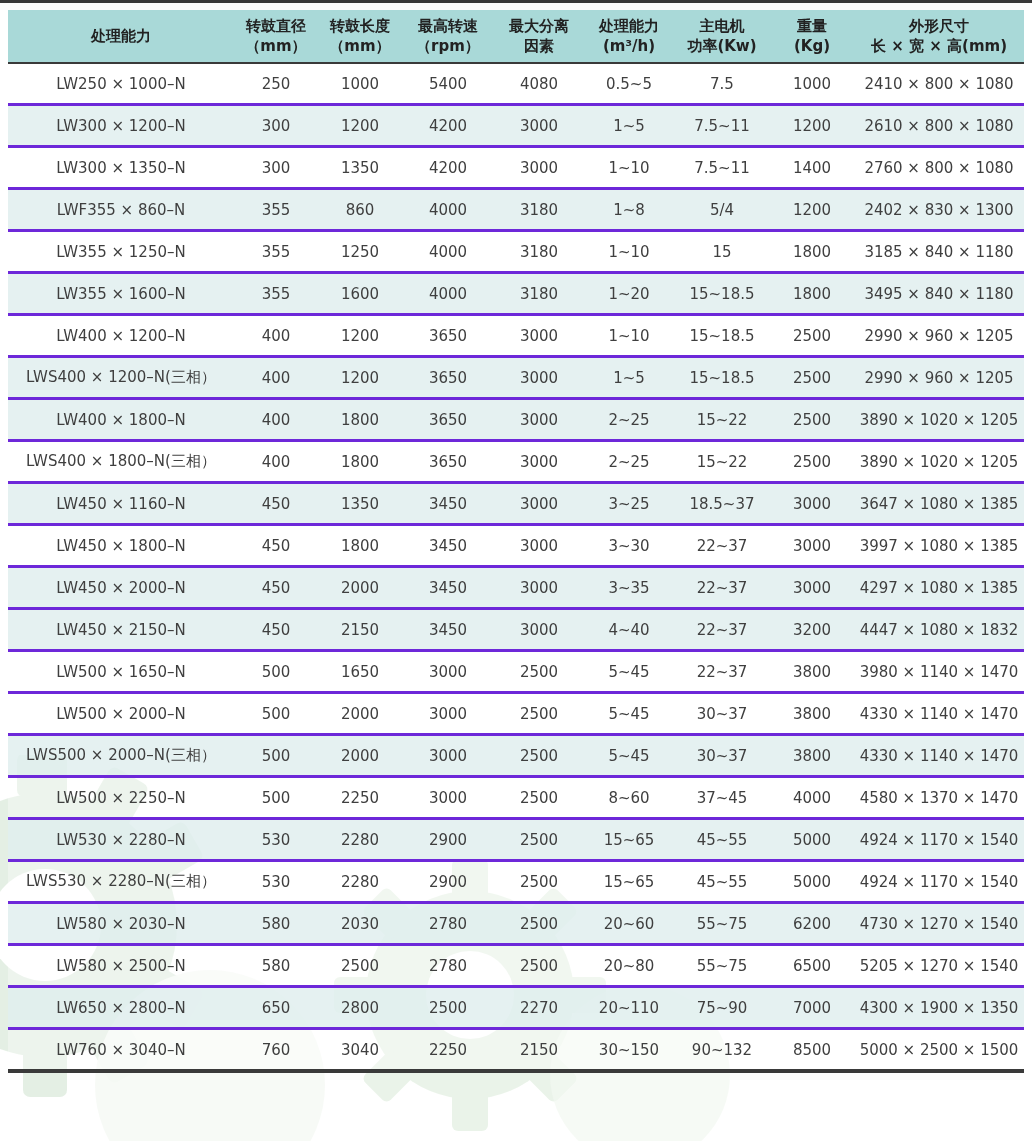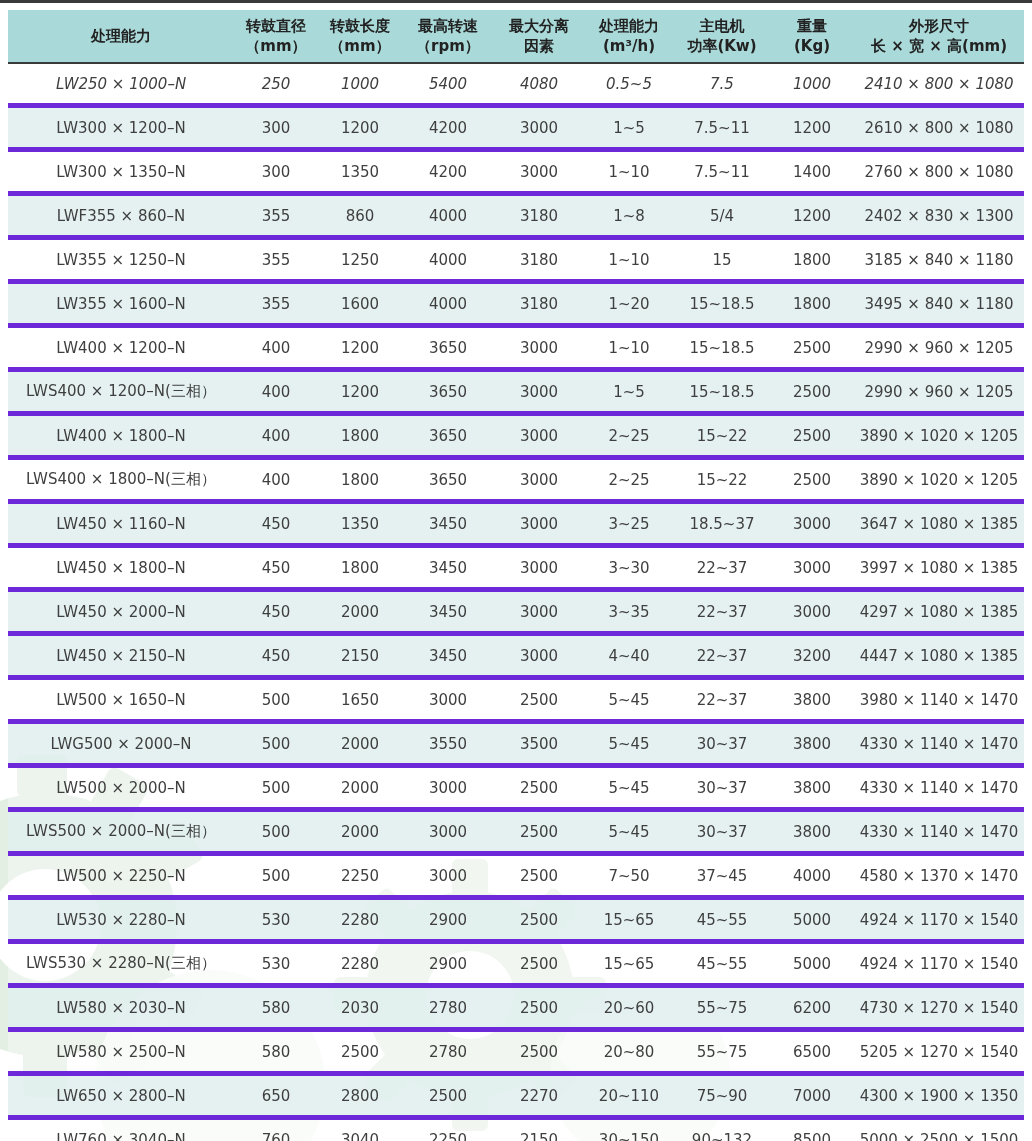--- a/index.html
+++ b/index.html
@@ -29,22 +29,22 @@
     height:52px;vertical-align:middle;text-align:center;
     line-height:1.35;padding:0 2px;
     border-bottom:2px solid var(--rule,#3a3a3a);
   }
   .spec-table tbody td{
     height:37px;text-align:center;vertical-align:middle;
     font-size:15px;color:#3f3f3f;
     background:rgba(255,255,255,0.35);
     white-space:nowrap;overflow:hidden;
   }
-  .spec-table tbody tr{border-top:5px solid #6d28d9;}
-  .spec-table tbody tr:first-child{border-top:none;font-style:italic;}
+  .spec-table tbody tr{border-top:3px solid #6d28d9;}
+  .spec-table tbody tr:first-child{border-top:none;}
   .spec-table tbody tr.stripe td{background:rgba(224,238,238,0.85);}
   .spec-table{border-bottom:4px solid var(--rule,#3a3a3a);}
   col.c-model{width:226px;}
   col.c-dia{width:84px;}
   col.c-len{width:84px;}
   col.c-rpm{width:92px;}
   col.c-sep{width:90px;}
   col.c-cap{width:90px;}
   col.c-pow{width:96px;}
   col.c-wt{width:84px;}
@@ -292,73 +292,62 @@
       </tr>
       <tr class="stripe">
         <td>LW450 × 2150–N</td>
         <td>450</td>
         <td>2150</td>
         <td>3450</td>
         <td>3000</td>
         <td>4~40</td>
         <td>22~37</td>
         <td>3200</td>
-        <td>4447 × 1080 × 1385</td>
+        <td>4447 × 1080 × 1832</td>
       </tr>
       <tr>
         <td>LW500 × 1650–N</td>
         <td>500</td>
         <td>1650</td>
         <td>3000</td>
         <td>2500</td>
         <td>5~45</td>
         <td>22~37</td>
         <td>3800</td>
         <td>3980 × 1140 × 1470</td>
       </tr>
-      <tr class="stripe">
-        <td>LWG500 × 2000–N</td>
+      <tr>
+        <td>LW500 × 2000–N</td>
         <td>500</td>
         <td>2000</td>
-        <td>3550</td>
-        <td>3500</td>
+        <td>3000</td>
+        <td>2500</td>
         <td>5~45</td>
         <td>30~37</td>
         <td>3800</td>
         <td>4330 × 1140 × 1470</td>
       </tr>
-      <tr>
-        <td>LW500 × 2000–N</td>
+      <tr class="stripe">
+        <td>LWS500 × 2000–N(三相）</td>
         <td>500</td>
         <td>2000</td>
         <td>3000</td>
         <td>2500</td>
         <td>5~45</td>
         <td>30~37</td>
         <td>3800</td>
         <td>4330 × 1140 × 1470</td>
       </tr>
-      <tr class="stripe">
-        <td>LWS500 × 2000–N(三相）</td>
-        <td>500</td>
-        <td>2000</td>
-        <td>3000</td>
-        <td>2500</td>
-        <td>5~45</td>
-        <td>30~37</td>
-        <td>3800</td>
-        <td>4330 × 1140 × 1470</td>
-      </tr>
       <tr>
         <td>LW500 × 2250–N</td>
         <td>500</td>
         <td>2250</td>
         <td>3000</td>
         <td>2500</td>
-        <td>7~50</td>
+        <td>8~60</td>
         <td>37~45</td>
         <td>4000</td>
         <td>4580 × 1370 × 1470</td>
       </tr>
       <tr class="stripe">
         <td>LW530 × 2280–N</td>
         <td>530</td>
         <td>2280</td>
         <td>2900</td>
         <td>2500</td>

